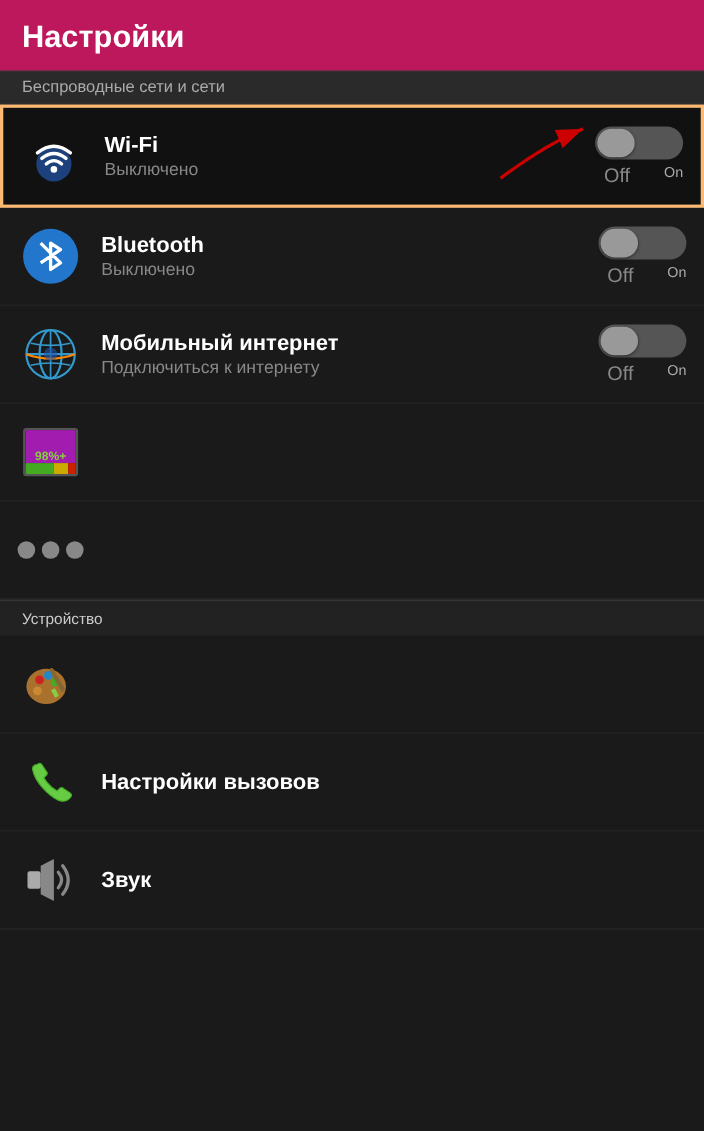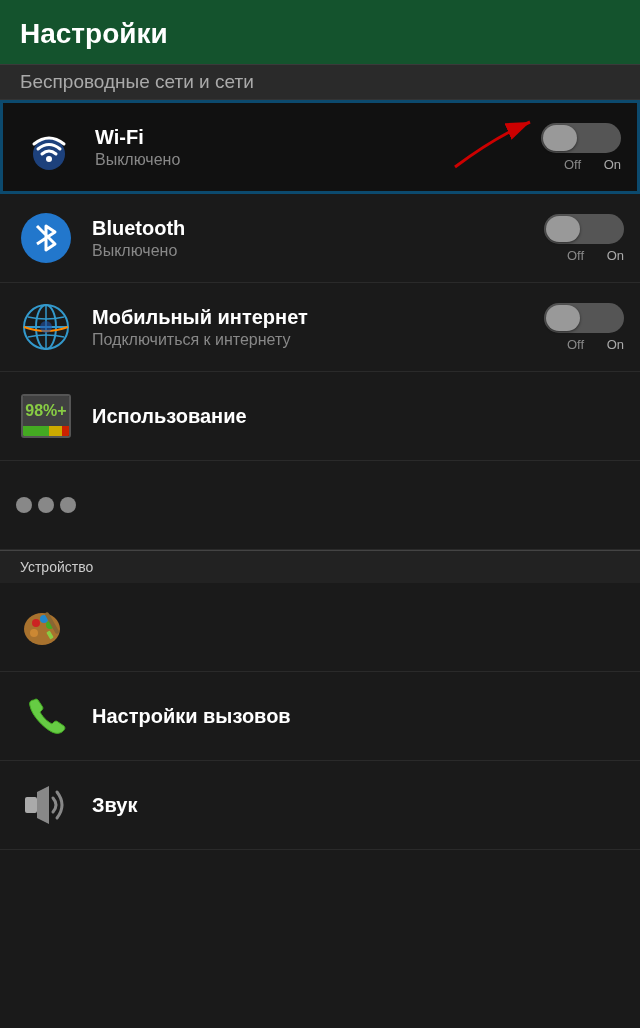--- a/index.html
+++ b/index.html
@@ -8,21 +8,21 @@
       width: 640px;
       min-height: 1028px;
       background: #1a1a1a;
       font-family: 'Arial', sans-serif;
       color: #ffffff;
       overflow-x: hidden;
     }
 
     
     .header {
-      background: #14532d;
+      background: #be185d;
       padding: 18px 20px 14px 20px;
       border-bottom: 1px solid #3a3a3a;
     }
     .header-title {
       font-size: 28px;
       font-weight: bold;
       color: #ffffff;
     }
 
     
@@ -30,21 +30,21 @@
       display: flex;
       align-items: center;
       padding: 14px 16px;
       border-bottom: 1px solid #2a2a2a;
       background: #1a1a1a;
       min-height: 80px;
       position: relative;
     }
 
     .settings-item.wifi-item {
-      border: 3px solid #0c4a6e;
+      border: 3px solid #fdba74;
       background: #111111;
     }
 
     .icon-wrap {
       width: 60px;
       height: 60px;
       display: flex;
       align-items: center;
       justify-content: center;
       flex-shrink: 0;
@@ -91,24 +91,24 @@
       top: 2px;
       box-shadow: 0 1px 3px rgba(0,0,0,0.5);
     }
     .toggle-labels {
       display: flex;
       justify-content: space-between;
       width: 80px;
       margin-top: 4px;
     }
     .toggle-off-label {
-      font-size: 13px;
+      font-size: 18px;
       color: #888;
       width: 40px;
-      text-align: right;
+      text-align: center;
     }
     .toggle-on-label {
       font-size: 13px;
       color: #aaa;
       width: 40px;
       text-align: right;
     }
 
     
     .wifi-icon-svg {
@@ -142,26 +142,26 @@
       height: 44px;
       background: #1a1a1a;
       border: 2px solid #555;
       border-radius: 3px;
       display: flex;
       flex-direction: column;
       overflow: hidden;
       position: relative;
     }
     .usage-screen {
-      background: #404040;
+      background: #a21caf;
       flex: 1;
       display: flex;
-      align-items: center;
+      align-items: flex-end;
       justify-content: center;
-      font-size: 16px;
+      font-size: 11px;
       color: #88cc44;
       font-weight: bold;
     }
     .usage-bar-row {
       height: 10px;
       display: flex;
     }
     .usage-bar-green { background: #44aa22; flex: 2; }
     .usage-bar-yellow { background: #ccaa00; flex: 1; }
     .usage-bar-red { background: #cc2200; flex: 0.5; }
@@ -209,21 +209,21 @@
       height: 52px;
       display: flex;
       align-items: center;
       justify-content: center;
     }
 
     
     .wireless-section-label {
       background: #2a2a2a;
       padding: 6px 20px;
-      font-size: 19px;
+      font-size: 15px;
       color: #aaaaaa;
       border-bottom: 1px solid #333;
     }
   </style>
 </head>
 <body>
 
 <div class="header">
   <div class="header-title">Настройки</div>
 </div>
@@ -330,23 +330,20 @@
       <div class="usage-screen">
         <span>98%+</span>
       </div>
       <div class="usage-bar-row">
         <div class="usage-bar-green"></div>
         <div class="usage-bar-yellow"></div>
         <div class="usage-bar-red"></div>
       </div>
     </div>
   </div>
-  <div class="item-text">
-    <div class="item-title">Использование</div>
-  </div>
 </div>
 
 <div class="settings-item">
   <div class="icon-wrap">
     <div class="dots-icon">
       <div class="dot"></div>
       <div class="dot"></div>
       <div class="dot"></div>
     </div>
   </div>

